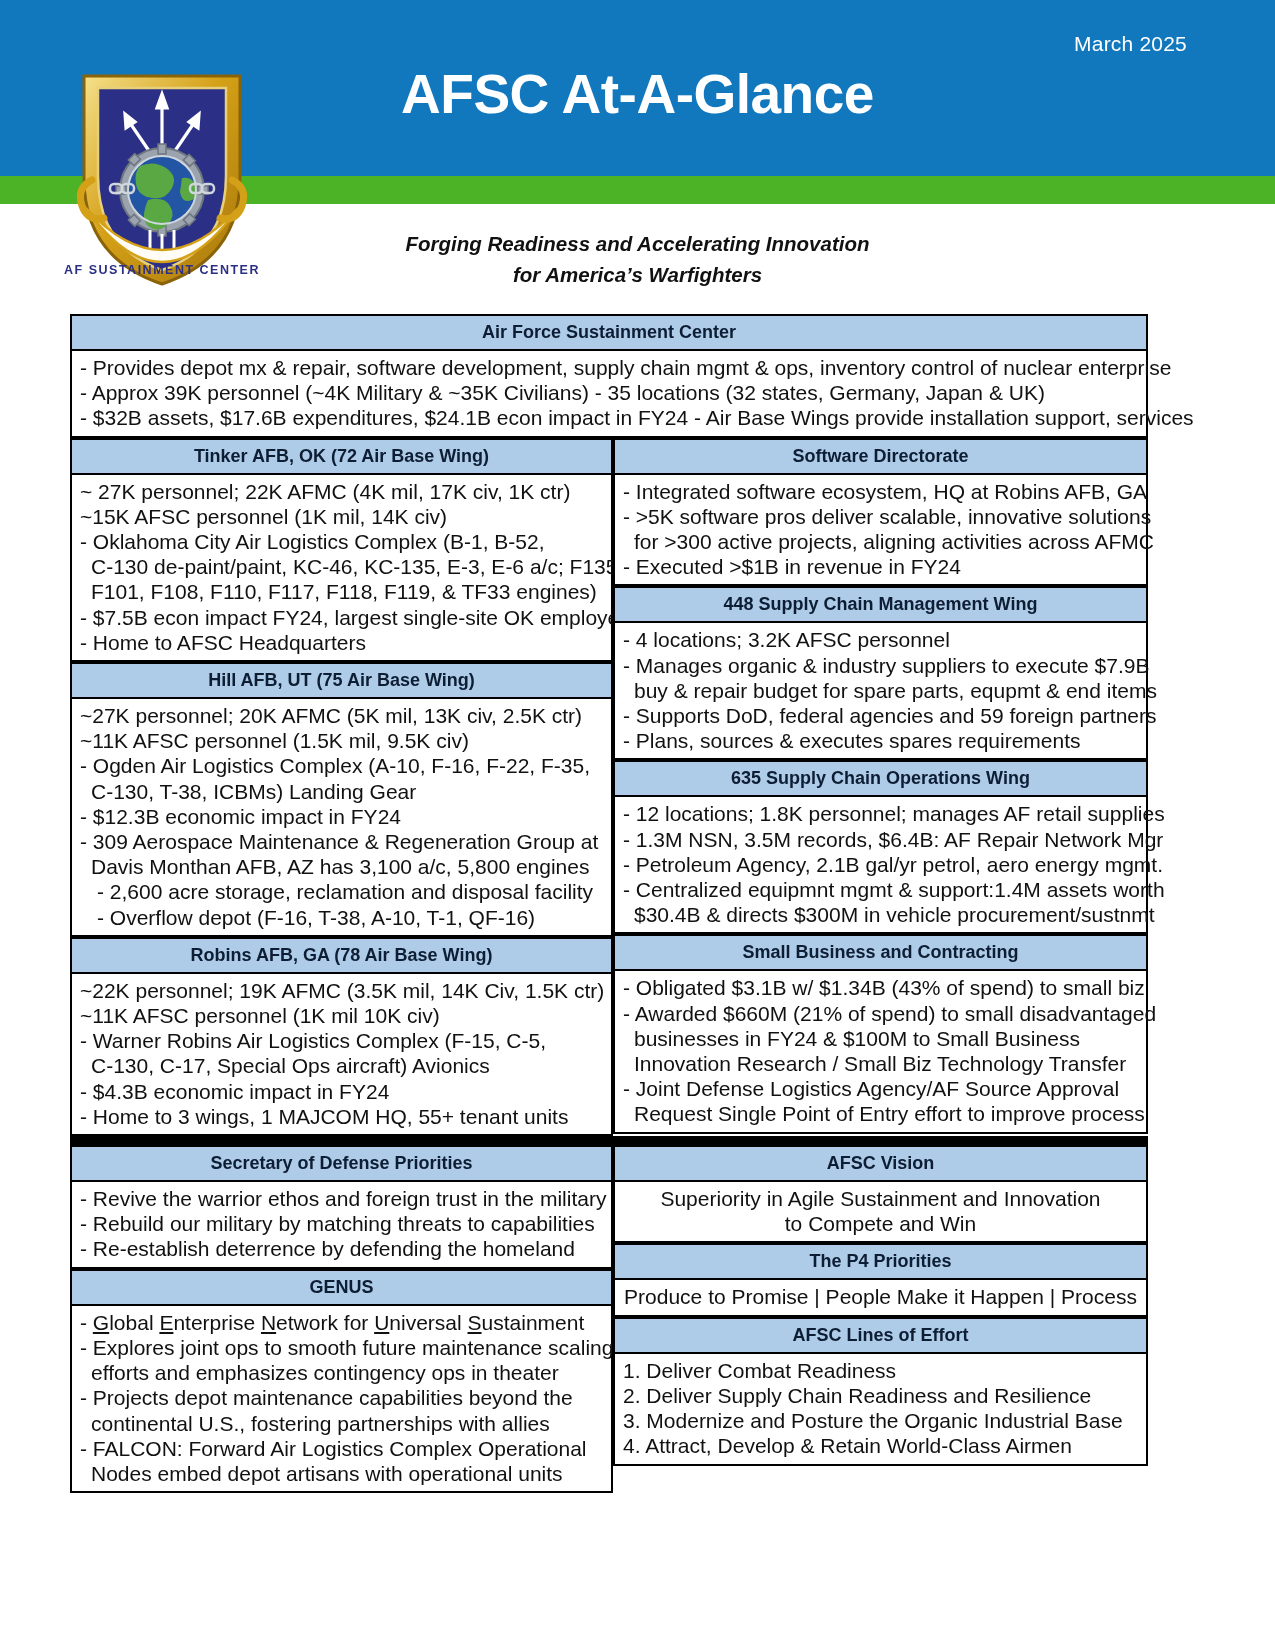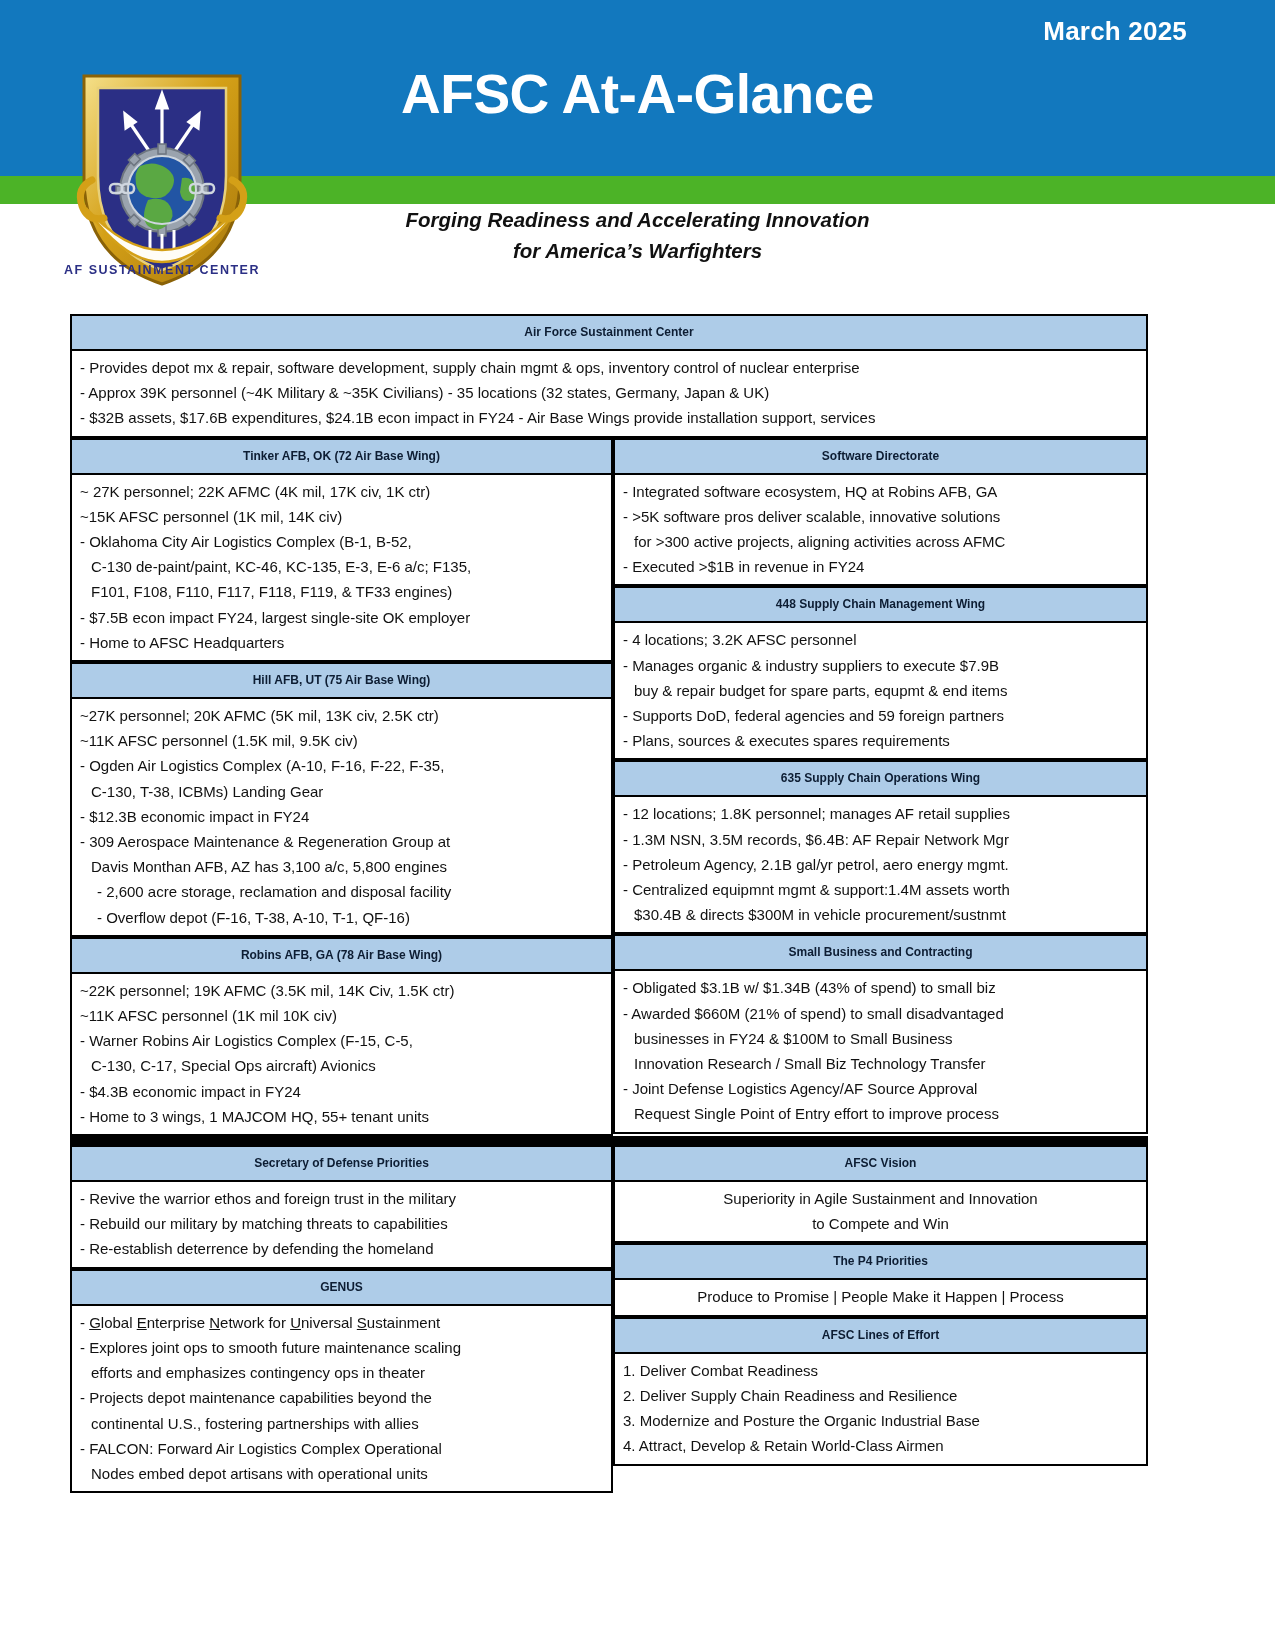--- a/index.html
+++ b/index.html
@@ -14,73 +14,73 @@
   
   .header-blue {
     position: absolute; left: 0; top: 0; width: 1275px; height: 176px;
     background: #1278be;
   }
   .header-green {
     position: absolute; left: 0; top: 176px; width: 1275px; height: 28px;
     background: #4cb327;
   }
   .header-date {
-    position: absolute; right: 88px; top: 16px;
-    color: #ffffff; font-size: 26px; font-weight: 700;
+    position: absolute; right: 88px; top: 32px;
+    color: #ffffff; font-size: 21px; font-weight: 400;
     letter-spacing: .2px;
   }
   .header-title {
     position: absolute; left: 0; top: 62px; width: 1275px;
     text-align: center;
     color: #ffffff;
     font-size: 55px; font-weight: 700;
     letter-spacing: -0.5px;
     font-family: "Liberation Sans", sans-serif;
   }
 
   
   .crest { position: absolute; left: 62px; top: 58px; width: 200px; height: 230px; }
 
   
   .tagline {
-    position: absolute; left: 0; top: 204px; width: 1275px;
+    position: absolute; left: 0; top: 228px; width: 1275px;
     text-align: center;
     font-style: italic; font-weight: 700;
     font-size: 20.5px; color: #111;
     line-height: 31px;
   }
 
   
   .grid {
     position: absolute; left: 70px; top: 314px;
     width: 1078px;
   }
   .colL { width: 543px; }
   .colR { width: 535px; }
 
   .hdr {
     background: #aecce8;
     text-align: center;
     font-weight: 700;
-    font-size: 12px;
+    font-size: 18px;
     color: #0d1d33;
     padding: 6px 4px 6px;
     border-left: 2px solid #000;
     border-right: 2px solid #000;
     border-top: 2px solid #000;
     border-bottom: 2px solid #000;
     line-height: 21px;
   }
   .body {
     background: #fff;
     border-left: 2px solid #000;
     border-right: 2px solid #000;
     border-bottom: 2px solid #000;
     padding: 4px 8px 5px 8px;
-    font-size: 15px;
+    font-size: 21px;
     line-height: 25.2px;
     color: #111;
   }
   .body .ln { white-space: nowrap; }
   .body b { font-weight: 400; }
   .ind1 { padding-left: 11px; }
   .ind2 { padding-left: 17px; }
   .ctr { text-align: center; }
 
   

